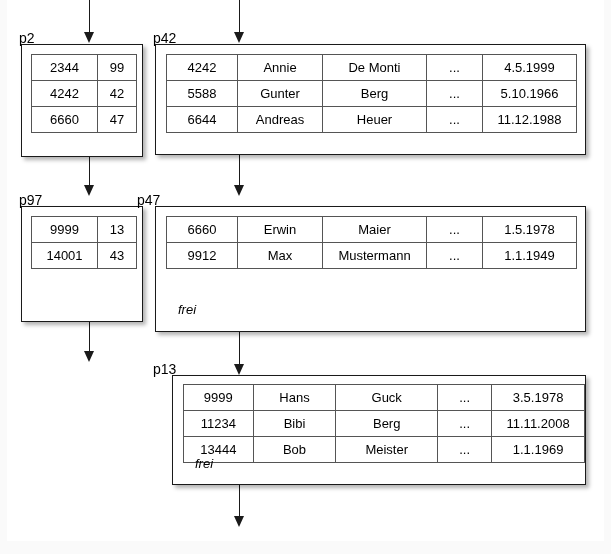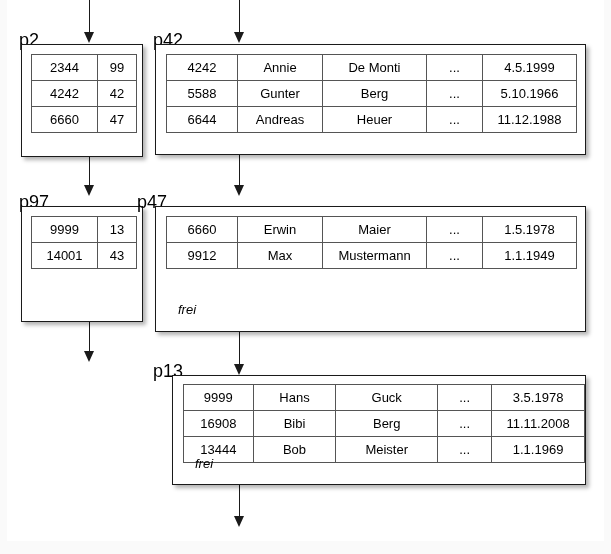--- a/index.html
+++ b/index.html
@@ -25,21 +25,21 @@
   
   .node {
     position: absolute;
     background: #ffffff;
     border: 1.5px solid #1a1a1a;
     box-shadow: 3px 3px 4px rgba(0,0,0,0.30);
     box-sizing: border-box;
   }
   .node-label {
     position: absolute;
-    font-size: 18px;
+    font-size: 14px;
     color: #000000;
     letter-spacing: 0px;
     white-space: nowrap;
   }
   
   table.grid {
     position: absolute;
     border-collapse: collapse;
     background: #ffffff;
   }
@@ -201,21 +201,21 @@
     <table class="grid leaf" style="left:10px; top:8px;">
       <tbody>
         <tr>
           <td class="l-id">9999</td>
           <td class="l-fn">Hans</td>
           <td class="l-ln">Guck</td>
           <td class="l-dots">...</td>
           <td class="l-date">3.5.1978</td>
         </tr>
         <tr>
-          <td class="l-id">16908</td>
+          <td class="l-id">11234</td>
           <td class="l-fn">Bibi</td>
           <td class="l-ln">Berg</td>
           <td class="l-dots">...</td>
           <td class="l-date">11.11.2008</td>
         </tr>
         <tr>
           <td class="l-id">13444</td>
           <td class="l-fn">Bob</td>
           <td class="l-ln">Meister</td>
           <td class="l-dots">...</td>

